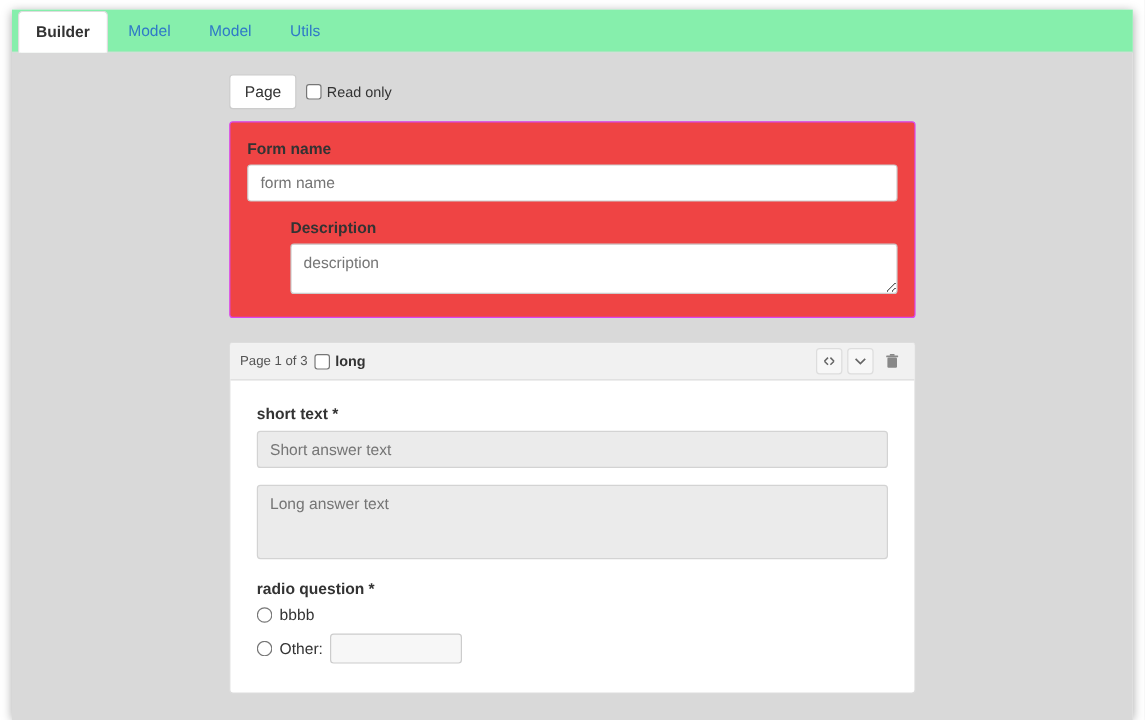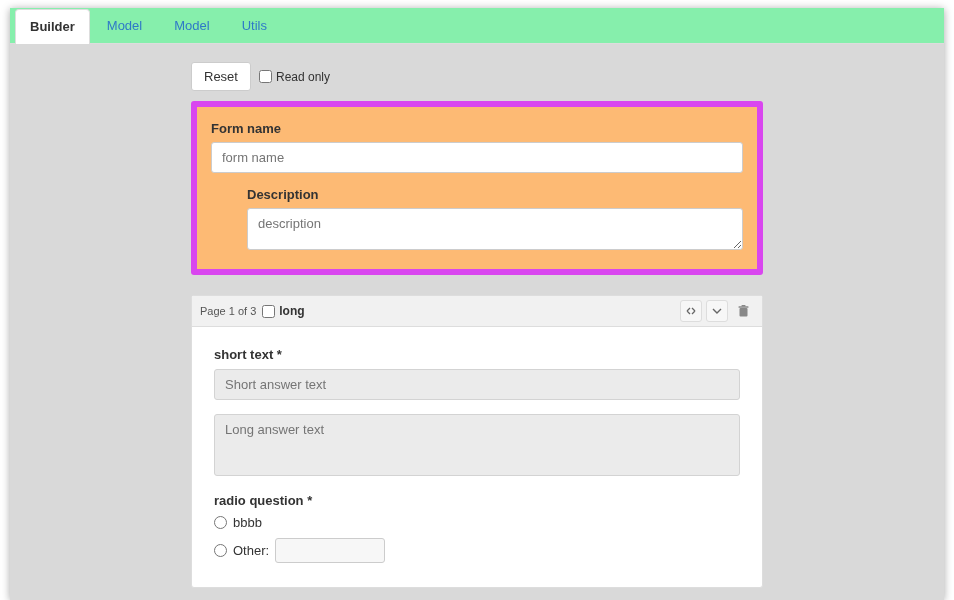--- a/index.html
+++ b/index.html
@@ -77,22 +77,22 @@
       align-items: center;
       gap: 4px;
       font-size: 12px;
       color: #333;
     }
     input[type="checkbox"] {
       width: 13px; height: 13px;
       cursor: pointer;
     }
     .panel {
-      background: #fdba74;
-      border: 6px solid #d946ef;
+      background: #ef4444;
+      border: 1px solid #d946ef;
       border-radius: 3px;
       padding: 14px 14px 16px;
       margin-bottom: 20px;
     }
     .field-block { margin-bottom: 14px; }
     .field-block:last-child { margin-bottom: 0; padding-left: 36px; }
     .lbl {
       font-weight: bold;
       color: #333;
       font-size: 13px;
@@ -195,21 +195,21 @@
     <div class="tab active">Builder</div>
     <div class="tab">Model</div>
     <div class="tab">Model</div>
     <div class="tab">Utils</div>
   </div>
 
   <div class="workspace">
     <div class="centered">
 
       <div class="top-row">
-        <button class="btn">Reset</button>
+        <button class="btn">Page</button>
         <label class="chk-wrap">
           <input type="checkbox" style="">
           <span>Read only</span>
         </label>
       </div>
 
       <div class="panel">
         <div class="field-block">
           <label class="lbl">Form name</label>
           <input type="text" class="text-input" placeholder="form name" style="">

